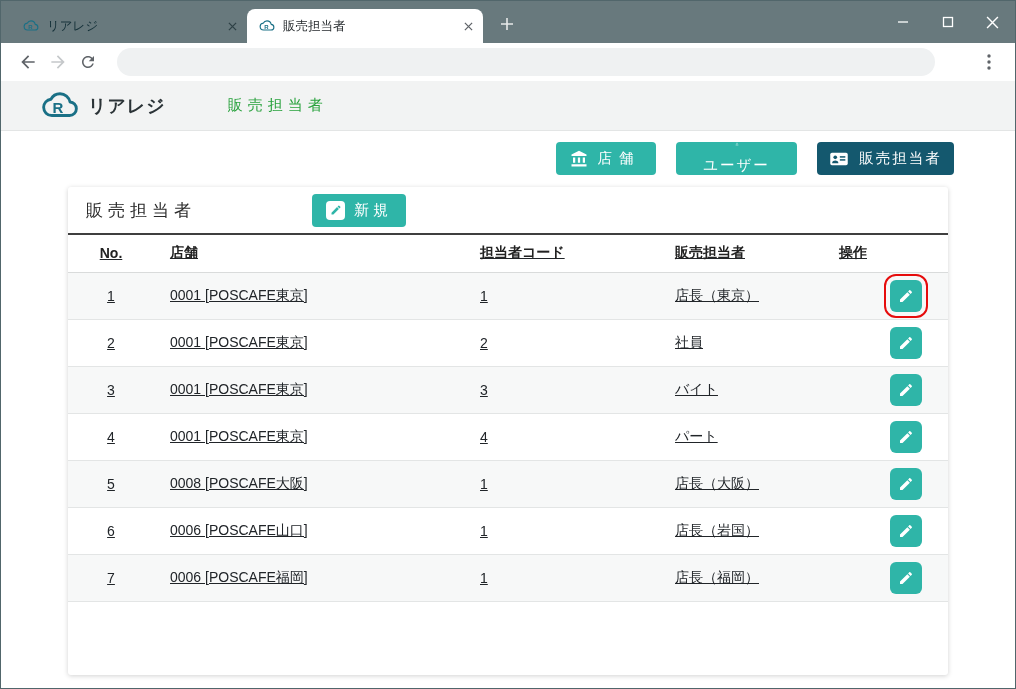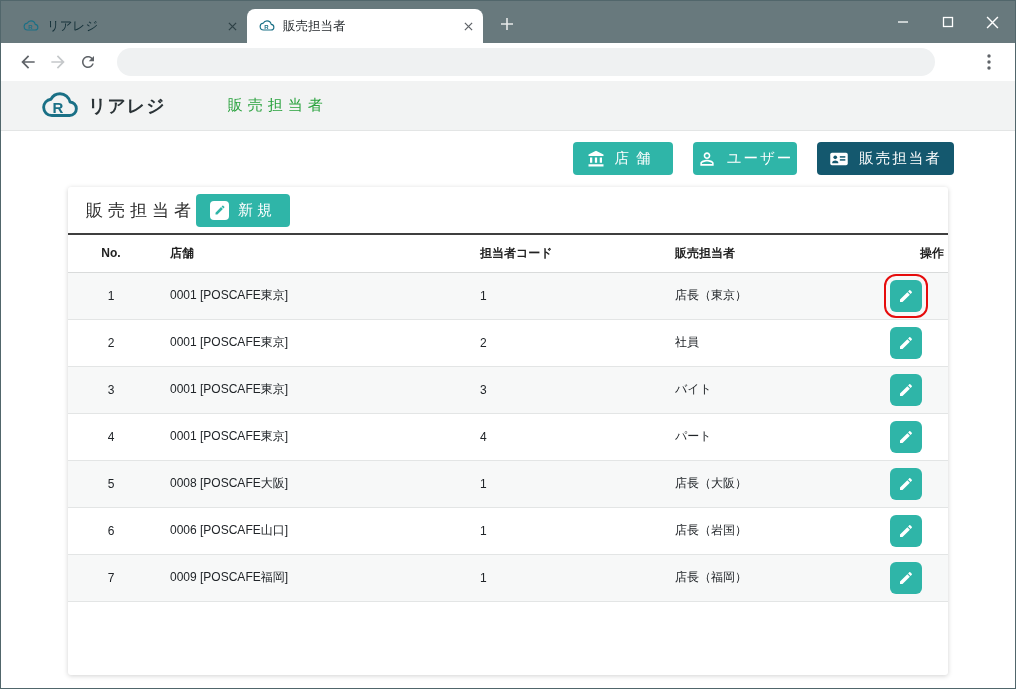--- a/index.html
+++ b/index.html
@@ -31,34 +31,34 @@
   .logo-text { font-size:18px; font-weight:bold; color:#2b3337; letter-spacing:1px; }
   .nav-current { margin-left:62px; color:var(--green,#2aa23e); font-size:15px; letter-spacing:5px; cursor:pointer; }
 
   
   .main { flex:1; background:#fff; }
   .actions { display:flex; justify-content:flex-end; gap:20px; padding:11px 61px 0 0; }
   .btn-top { height:33px; border-radius:4px; border:none; color:#fff; font-size:14.5px; display:inline-flex; align-items:center; justify-content:center; gap:10px; cursor:pointer; font-family:inherit; }
   .btn-teal { background:var(--teal,#2fb5a8); }
   .btn-dark { background:var(--dark-teal,#14586e); }
   .btn-store { width:100px; letter-spacing:7px; padding-right:2px; }
-  .btn-user { width:104px; letter-spacing:2px; }
+  .btn-user { width:121px; letter-spacing:2px;flex-direction:column; }
   .btn-staff { width:137px; letter-spacing:2px; }
 
   
   .card { width:880px; height:488px; margin:12px auto 0; background:#fff; border-radius:3px; box-shadow:0 1px 5px rgba(0,0,0,.18); }
   .card-header { height:48px; display:flex; align-items:center; padding-left:18px; border-bottom:2px solid #3f3f3f; }
   .card-title { font-size:17px; letter-spacing:5px; color:#2a2a2a; }
-  .btn-new { width:94px; height:33px; background:var(--teal,#2fb5a8); border:none; border-radius:4px; color:#fff; font-size:15px; letter-spacing:4px; display:inline-flex; align-items:center; justify-content:center; gap:9px; cursor:pointer; font-family:inherit; }
+  .btn-new { margin-left:116px; width:94px; height:33px; background:var(--teal,#2fb5a8); border:none; border-radius:4px; color:#fff; font-size:15px; letter-spacing:4px; display:inline-flex; align-items:center; justify-content:center; gap:9px; cursor:pointer; font-family:inherit; }
   .new-ico { width:19px; height:19px; background:#fff; border-radius:4px; display:flex; align-items:center; justify-content:center; }
 
-  table { width:100%; border-collapse:collapse; font-size:12px; color:#212529; table-layout:fixed; }
+  table { width:100%; border-collapse:collapse; font-size:14px; color:#212529; table-layout:fixed;text-decoration:underline; }
   thead th { height:37px; font-weight:bold; text-align:left; border-bottom:1px solid #d9dbdb; padding:0 0 0 16px; color:#222; }
   thead th.col-no { text-align:center; padding-left:0; }
-  thead th.col-ops { text-align:right; padding:0 4px 0 0; }
+  thead th.col-ops { padding:0 4px 0 0; }
   tbody td { height:47px; border-bottom:1px solid #e3e5e5; padding:0 0 0 16px; }
   tbody td.cell-no { text-align:center; padding-left:0; }
   tbody td.cell-ops { text-align:right; padding:0 26px 0 0; }
   tbody tr:nth-child(odd) { background:#f7f8f8; }
   .btn-edit { width:32px; height:32px; background:var(--teal,#2fb5a8); border:none; border-radius:6px; display:inline-flex; align-items:center; justify-content:center; vertical-align:middle; cursor:pointer; }
   .btn-edit.highlighted { outline:2px solid var(--highlight-red,#e60c0c); outline-offset:4px; }
 </style>
 </head>
 <body>
 
@@ -269,21 +269,21 @@
             <td>1</td>
             <td>店長（岩国）</td>
             <td class="cell-ops"><button class="btn-edit">
                   <svg width="16" height="16" viewBox="0 0 24 24">
                     <path d="M3 17.25V21h3.75L17.81 9.94l-3.75-3.75L3 17.25zM20.71 7.04c.39-.39.39-1.02 0-1.41l-2.34-2.34c-.39-.39-1.02-.39-1.41 0l-1.83 1.83 3.75 3.75 1.83-1.83z" fill="#fff"></path>
                   </svg>
                 </button></td>
           </tr>
           <tr>
             <td class="cell-no">7</td>
-            <td>0009 [POSCAFE福岡]</td>
+            <td>0006 [POSCAFE福岡]</td>
             <td>1</td>
             <td>店長（福岡）</td>
             <td class="cell-ops"><button class="btn-edit">
                   <svg width="16" height="16" viewBox="0 0 24 24">
                     <path d="M3 17.25V21h3.75L17.81 9.94l-3.75-3.75L3 17.25zM20.71 7.04c.39-.39.39-1.02 0-1.41l-2.34-2.34c-.39-.39-1.02-.39-1.41 0l-1.83 1.83 3.75 3.75 1.83-1.83z" fill="#fff"></path>
                   </svg>
                 </button></td>
           </tr>
         </tbody>
       </table>

